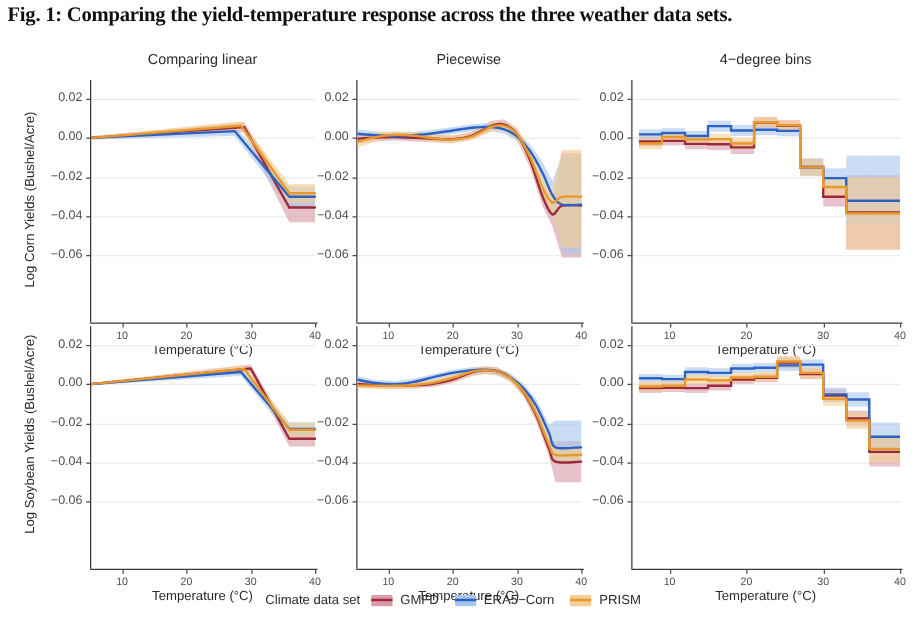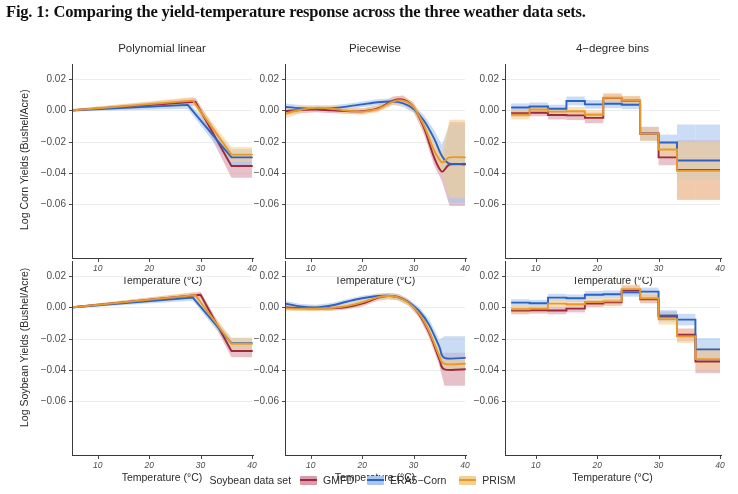--- a/index.html
+++ b/index.html
@@ -31,21 +31,20 @@
   .axis-line-x{position:absolute;height:1px;background:#3a3a3a;}
   .tickmark-y{position:absolute;width:3px;height:1px;background:#4a4a4a;}
   .tickmark-x{position:absolute;width:1px;height:3px;background:#4a4a4a;}
   .ticklab-y{
     position:absolute;font-size:10px;color:#4d4d4d;text-align:right;
     white-space:nowrap;
   }
   .ticklab-x{
     position:absolute;font-size:8.5px;color:#4d4d4d;text-align:center;
     white-space:nowrap;
-    font-style:italic;
   }
   .gridline{position:absolute;height:1px;background:#ececec;}
   svg.curves{position:absolute;left:0;top:0;}
   #legend{
     position:absolute;left:0;top:468px;width:738px;height:24px;
     display:flex;align-items:center;justify-content:center;gap:0;
     font-size:10.5px;color:#2b2b2b;
   }
   #legend .leg-title{margin-right:9px;}
   .leg-item{display:flex;align-items:center;margin-right:13px;}
@@ -54,21 +53,21 @@
   }
   .leg-swatch i{display:block;width:17px;height:2.6px;margin-top:3.2px;}
 </style>
 </head>
 <body>
 
 <div id="figure-title">Fig. 1: Comparing the yield-temperature response across the three weather data sets.</div>
 <div id="title-rule"></div>
 
 <div id="panels-root">
-    <div class="panel-title" style="left: 72px; top: 42px; width: 180px;">Polynomial linear</div>
+    <div class="panel-title" style="left: 72px; top: 42px; width: 180px;">Comparing linear</div>
     <div class="panel-title" style="left: 285px; top: 42px; width: 180px;">Piecewise</div>
     <div class="panel-title" style="left: 505px; top: 42px; width: 215px;">4−degree bins</div>
     <div class="ylab" style="left: 18px; top: 230px;">Log Corn Yields (Bushel/Acre)</div>
     <div class="ylab" style="left: 18px; top: 427px;">Log Soybean Yields (Bushel/Acre)</div>
     <div class="gridline" style="left: 72px; top: 78.9804px; width: 180px;"></div>
     <div class="tickmark-y" style="left: 69px; top: 78.9804px;"></div>
     <div class="ticklab-y" style="left: 30px; top: 72.9804px; width: 36px;">0.02</div>
     <div class="gridline" style="left: 72px; top: 110.353px; width: 180px;"></div>
     <div class="tickmark-y" style="left: 69px; top: 110.353px;"></div>
     <div class="ticklab-y" style="left: 30px; top: 104.353px; width: 36px;">0.00</div>
@@ -368,21 +367,21 @@
         <rect x="677" y="329.62745098039215" width="18.428571428571445" height="13.490196078431381" fill="#F5CE92" fill-opacity="0.60"></rect>
         <rect x="695.4285714285714" y="348.1372549019608" width="24.571428571428555" height="21.960784313725526" fill="#F5CE92" fill-opacity="0.60"></rect>
         <path d="M511.14,310.49 L529.57,310.49 L529.57,310.18 L548.00,310.18 L548.00,310.49 L566.43,310.49 L566.43,308.61 L584.86,308.61 L584.86,303.59 L603.29,303.59 L603.29,302.33 L621.71,302.33 L621.71,290.10 L640.14,290.10 L640.14,299.20 L658.57,299.20 L658.57,316.45 L677.00,316.45 L677.00,334.80 L695.43,334.80 L695.43,361.47 L720.00,361.47 " fill="none" stroke="#9C2A3E" stroke-width="1.9" stroke-linejoin="miter"></path>
         <path d="M511.14,302.65 L529.57,302.65 L529.57,303.27 L548.00,303.27 L548.00,297.63 L566.43,297.63 L566.43,298.25 L584.86,298.25 L584.86,294.80 L603.29,294.80 L603.29,294.18 L621.71,294.18 L621.71,292.29 L640.14,292.29 L640.14,291.67 L658.57,291.67 L658.57,315.51 L677.00,315.51 L677.00,319.59 L695.43,319.59 L695.43,349.39 L720.00,349.39 " fill="none" stroke="#2B62C4" stroke-width="1.9" stroke-linejoin="miter"></path>
         <path d="M511.14,309.24 L529.57,309.24 L529.57,308.61 L548.00,308.61 L548.00,303.59 L566.43,303.59 L566.43,304.22 L584.86,304.22 L584.86,302.02 L603.29,302.02 L603.29,301.39 L621.71,301.39 L621.71,289.16 L640.14,289.16 L640.14,298.25 L658.57,298.25 L658.57,319.12 L677.00,319.12 L677.00,336.37 L695.43,336.37 L695.43,359.12 L720.00,359.12 " fill="none" stroke="#E79A2B" stroke-width="1.9" stroke-linejoin="miter"></path>
       </g>
     </svg>
   </div>
 
 <div id="legend">
-  <span class="leg-title">Soybean data set</span>
+  <span class="leg-title">Climate data set</span>
   <span class="leg-item">
     <span class="leg-swatch" id="sw0" style="background: rgb(217, 155, 170);">
         <i style="background: rgb(156, 42, 62);"></i>
       </span>
     <span>GMFD</span>
   </span>
   <span class="leg-item">
     <span class="leg-swatch" id="sw1" style="background: rgb(168, 198, 238);">
         <i style="background: rgb(43, 98, 196);"></i>
       </span>

